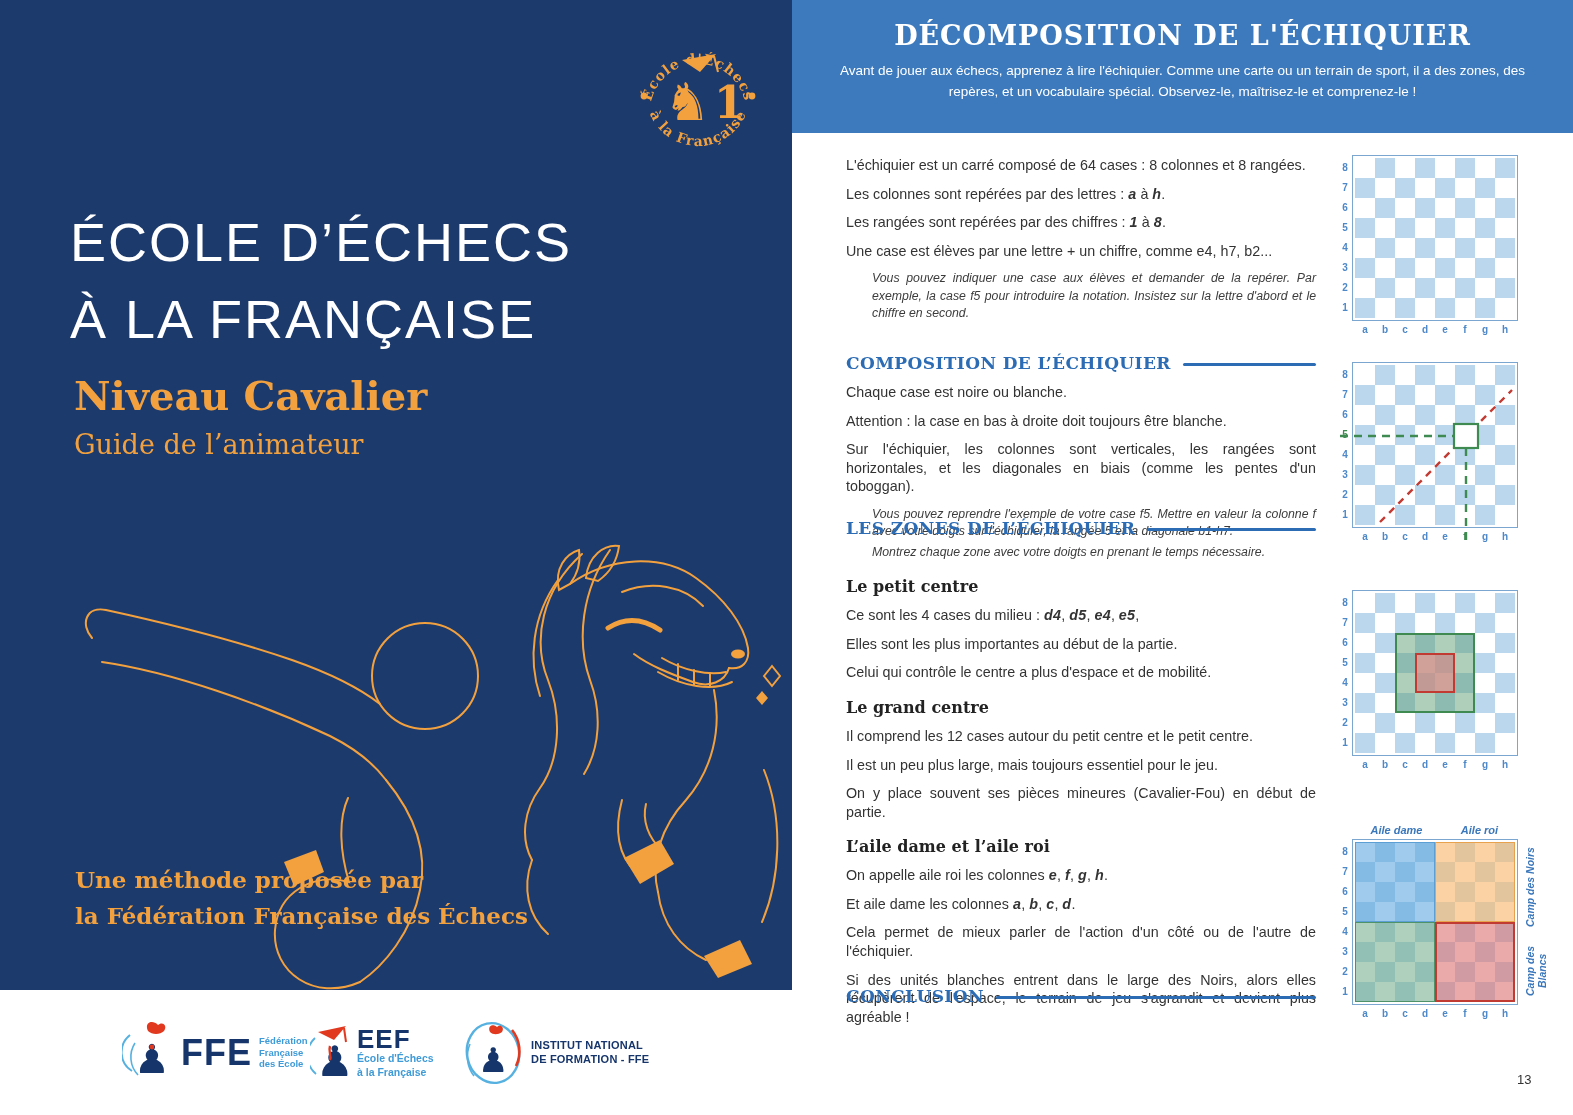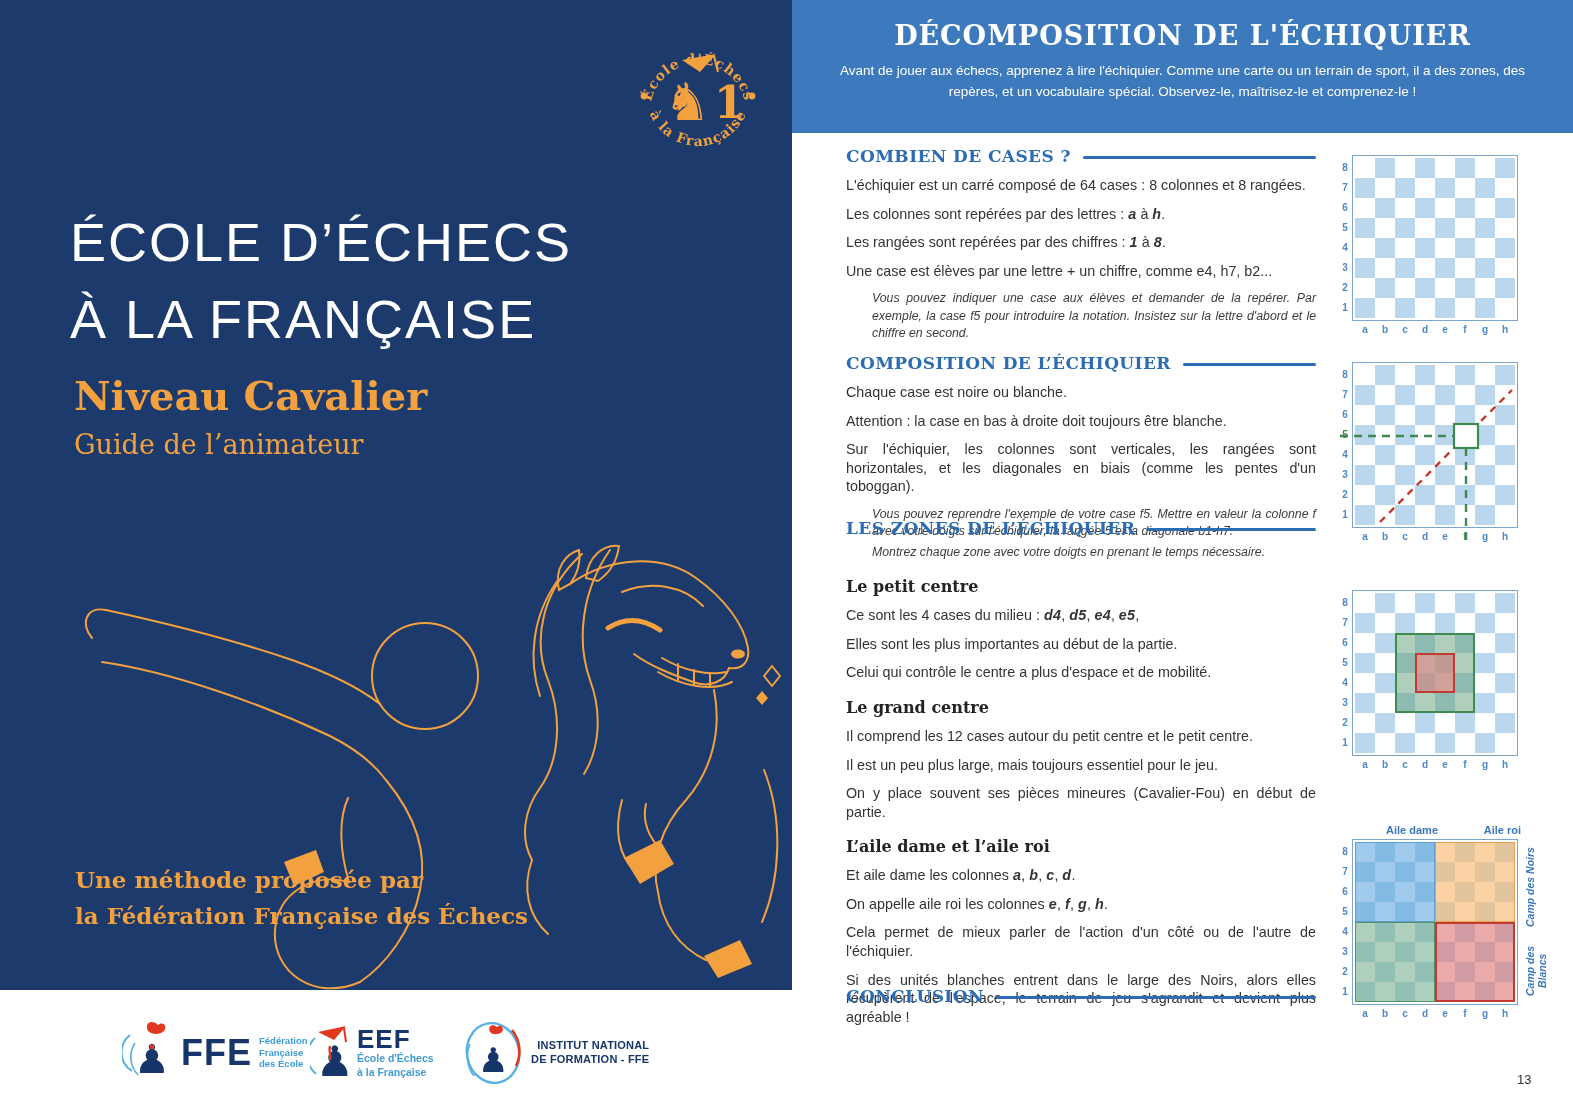--- a/index.html
+++ b/index.html
@@ -22,21 +22,21 @@
   .logo-strip{position:absolute;left:0;top:990px;width:792px;height:125px;background:#fff;}
   .logo{position:absolute;top:0;height:125px;display:flex;align-items:center;gap:7px;}
   .logo-ffe{left:122px;}
   .logo-eef{left:310px;}
   .logo-inf{left:462px;}
   .ffe-abbr{font-size:36px;font-weight:bold;color:#16356b;letter-spacing:1px;}
   .ffe-lines{display:flex;flex-direction:column;font-size:9.5px;color:#3f9bd8;line-height:1.25;font-weight:bold;}
   .eef-col{display:flex;flex-direction:column;}
   .eef-abbr{font-size:26px;font-weight:bold;color:#16356b;letter-spacing:1px;line-height:1;}
   .eef-line{font-size:10.5px;color:#3f9bd8;font-weight:bold;line-height:1.3;}
-  .inf-lines{display:flex;flex-direction:column;font-size:11px;font-weight:bold;color:#16356b;line-height:1.2;letter-spacing:.2px;align-items:flex-end;}
+  .inf-lines{display:flex;flex-direction:column;font-size:11px;font-weight:bold;color:#16356b;line-height:1.2;letter-spacing:.2px;}
 
   
   .content{position:absolute;left:792px;top:0;width:781px;height:1115px;background:#fff;}
   .band{position:absolute;left:0;top:0;width:781px;height:133px;background:#3d7abd;color:#fff;text-align:center;}
   .band-title{font-family:"DejaVu Serif",serif;font-weight:bold;font-size:27px;letter-spacing:1px;padding-top:20px;}
   .band-intro{font-size:13.5px;line-height:1.55;width:700px;margin:10px auto 0;}
 
   section{position:absolute;left:54px;width:470px;}
   .sec-combien{top:146px;}
   .sec-composition{top:353px;}
@@ -63,21 +63,21 @@
   .rank-col{display:flex;flex-direction:column;width:14px;margin-top:3px;}
   .rank-label{height:20px;line-height:20px;font-size:10px;font-weight:bold;color:#4d88c8;text-align:center;}
   .board-frame{position:relative;background:#fff;border:1px solid #7aa6cf;padding:2px;}
   .board-grid{position:relative;display:grid;grid-template-columns:repeat(8,20px);grid-template-rows:repeat(8,20px);}
   .file-row{display:flex;margin-left:17px;margin-top:3px;}
   .file-label{width:20px;text-align:center;font-size:10px;font-weight:bold;color:#4d88c8;}
   .hl-green{color:#3e8a50 !important;}
   .zone,.quad{position:absolute;box-sizing:border-box;}
   .line-svg{position:absolute;left:-17px;top:-17px;width:200px;height:200px;pointer-events:none;}
   .top-labels{display:flex;margin-left:17px;width:166px;margin-bottom:3px;}
-  .top-label{width:50%;text-align:right;font-weight:bold;font-size:11px;color:#3b77bb;}
+  .top-label{width:50%;text-align:center;font-style:italic;font-weight:bold;font-size:11px;color:#3b77bb;}
   .side-label{position:absolute;left:186px;writing-mode:vertical-rl;transform:rotate(180deg);
               font-style:italic;font-weight:bold;font-size:10.5px;color:#3b77bb;height:84px;text-align:center;}
   .side-label-top{top:21px;}
   .side-label-bottom{top:105px;}
 </style>
 </head>
 <body>
 
 <div class="page">
 
@@ -210,24 +210,20 @@
 
   <main class="content">
 
     <header class="band">
       <div class="band-title">DÉCOMPOSITION DE L'ÉCHIQUIER</div>
       <p class="band-intro">Avant de jouer aux échecs, apprenez à lire l'échiquier. Comme une carte ou un terrain de sport, il a des zones, des repères, et un vocabulaire spécial. Observez-le, maîtrisez-le et comprenez-le !</p>
     </header>
 
     <div>
         <section class="sec-combien">
-          <div class="sec-head">
-            <span class="sec-title">COMBIEN DE CASES ?</span>
-            <span class="sec-rule"></span>
-          </div>
           <p class="para">L'échiquier est un carré composé de 64 cases : 8 colonnes et 8 rangées.</p>
           <p class="para">Les colonnes sont repérées par des lettres : <b><i>a</i></b> à <b><i>h</i></b>.</p>
           <p class="para">Les rangées sont repérées par des chiffres : <b><i>1</i></b> à <b><i>8</i></b>.</p>
           <p class="para">Une case est élèves par une lettre + un chiffre, comme e4, h7, b2...</p>
           <p class="note">Vous pouvez indiquer une case aux élèves et demander de la repérer. Par exemple, la case f5 pour introduire la notation. Insistez sur la lettre d'abord et le chiffre en second.</p>
         </section>
         <section class="sec-composition">
           <div class="sec-head">
             <span class="sec-title">COMPOSITION DE L’ÉCHIQUIER</span>
             <span class="sec-rule"></span>
@@ -245,22 +241,22 @@
           <p class="note">Montrez chaque zone avec votre doigts en prenant le temps nécessaire.</p>
           <h3 class="sub-title">Le petit centre</h3>
           <p class="para">Ce sont les 4 cases du milieu : <b><i>d4</i></b>, <b><i>d5</i></b>, <b><i>e4</i></b>, <b><i>e5</i></b>,</p>
           <p class="para">Elles sont les plus importantes au début de la partie.</p>
           <p class="para">Celui qui contrôle le centre a plus d'espace et de mobilité.</p>
           <h3 class="sub-title">Le grand centre</h3>
           <p class="para">Il comprend les 12 cases autour du petit centre et le petit centre.</p>
           <p class="para">Il est un peu plus large, mais toujours essentiel pour le jeu.</p>
           <p class="para">On y place souvent ses pièces mineures (Cavalier-Fou) en début de partie.</p>
           <h3 class="sub-title">L’aile dame et l’aile roi</h3>
+          <p class="para">On appelle aile roi les colonnes <b><i>e</i></b>, <b><i>f</i></b>, <b><i>g</i></b>, <b><i>h</i></b>.</p>
           <p class="para">Et aile dame les colonnes <b><i>a</i></b>, <b><i>b</i></b>, <b><i>c</i></b>, <b><i>d</i></b>.</p>
-          <p class="para">On appelle aile roi les colonnes <b><i>e</i></b>, <b><i>f</i></b>, <b><i>g</i></b>, <b><i>h</i></b>.</p>
           <p class="para">Cela permet de mieux parler de l'action d'un côté ou de l'autre de l'échiquier.</p>
           <p class="para">Si des unités blanches entrent dans le large des Noirs, alors elles récupèrent de l'espace, le terrain de jeu s'agrandit et devient plus agréable !</p>
         </section>
         <section class="sec-conclusion">
           <div class="sec-head">
             <span class="sec-title">CONCLUSION</span>
             <span class="sec-rule"></span>
           </div>
         </section>
       </div>

